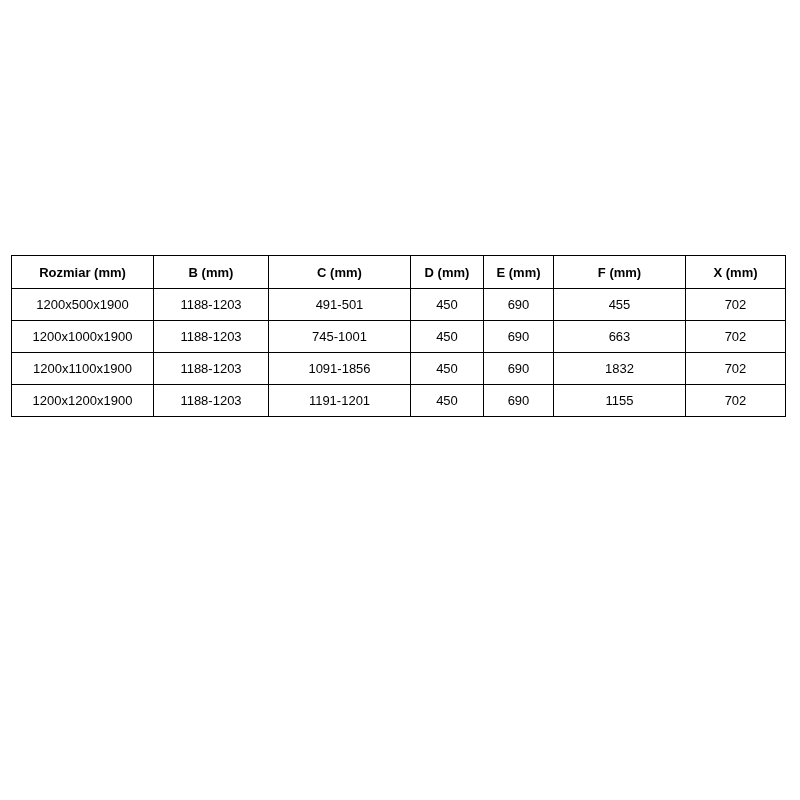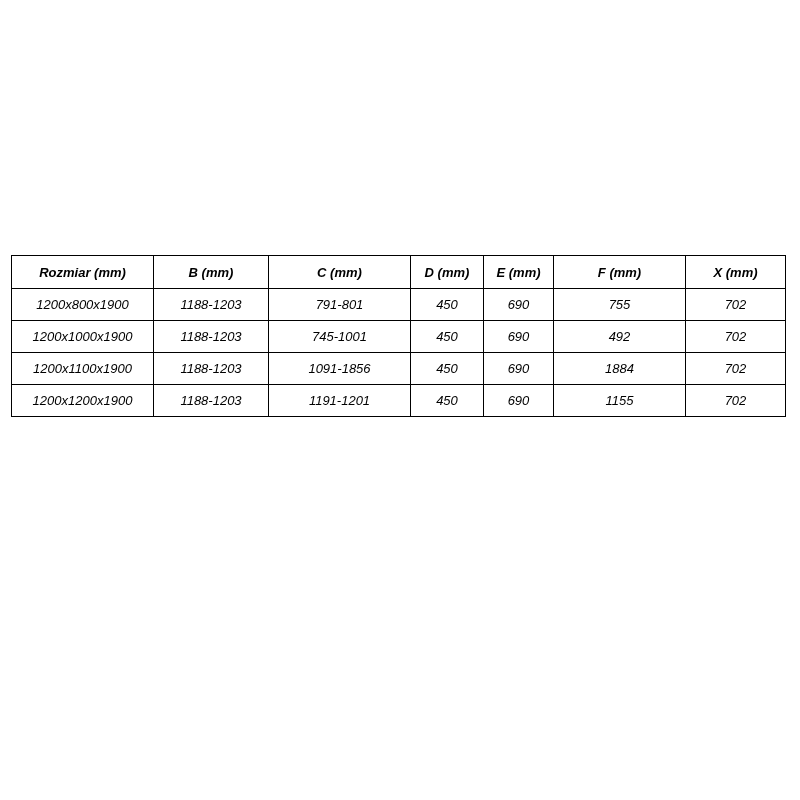--- a/index.html
+++ b/index.html
@@ -9,21 +9,20 @@
     height: 800px;
     background: #ffffff;
     font-family: "Liberation Sans", sans-serif;
   }
   .page {
     position: relative;
     width: 800px;
     height: 800px;
     background: #ffffff;
     overflow: hidden;
-    font-style: italic;
   }
   table.dim-table {
     position: absolute;
     left: 11px;
     top: 255px;
     width: 774px;
     border-collapse: collapse;
     table-layout: fixed;
     background: #ffffff;
   }
@@ -67,44 +66,44 @@
           <th>B (mm)</th>
           <th>C (mm)</th>
           <th>D (mm)</th>
           <th>E (mm)</th>
           <th>F (mm)</th>
           <th>X (mm)</th>
         </tr>
     </thead>
     <tbody>
         <tr>
-          <td>1200x800x1900</td>
+          <td>1200x500x1900</td>
           <td>1188-1203</td>
-          <td>791-801</td>
+          <td>491-501</td>
           <td>450</td>
           <td>690</td>
-          <td>755</td>
+          <td>455</td>
           <td>702</td>
         </tr>
         <tr>
           <td>1200x1000x1900</td>
           <td>1188-1203</td>
           <td>745-1001</td>
           <td>450</td>
           <td>690</td>
-          <td>492</td>
+          <td>663</td>
           <td>702</td>
         </tr>
         <tr>
           <td>1200x1100x1900</td>
           <td>1188-1203</td>
           <td>1091-1856</td>
           <td>450</td>
           <td>690</td>
-          <td>1884</td>
+          <td>1832</td>
           <td>702</td>
         </tr>
         <tr>
           <td>1200x1200x1900</td>
           <td>1188-1203</td>
           <td>1191-1201</td>
           <td>450</td>
           <td>690</td>
           <td>1155</td>
           <td>702</td>

